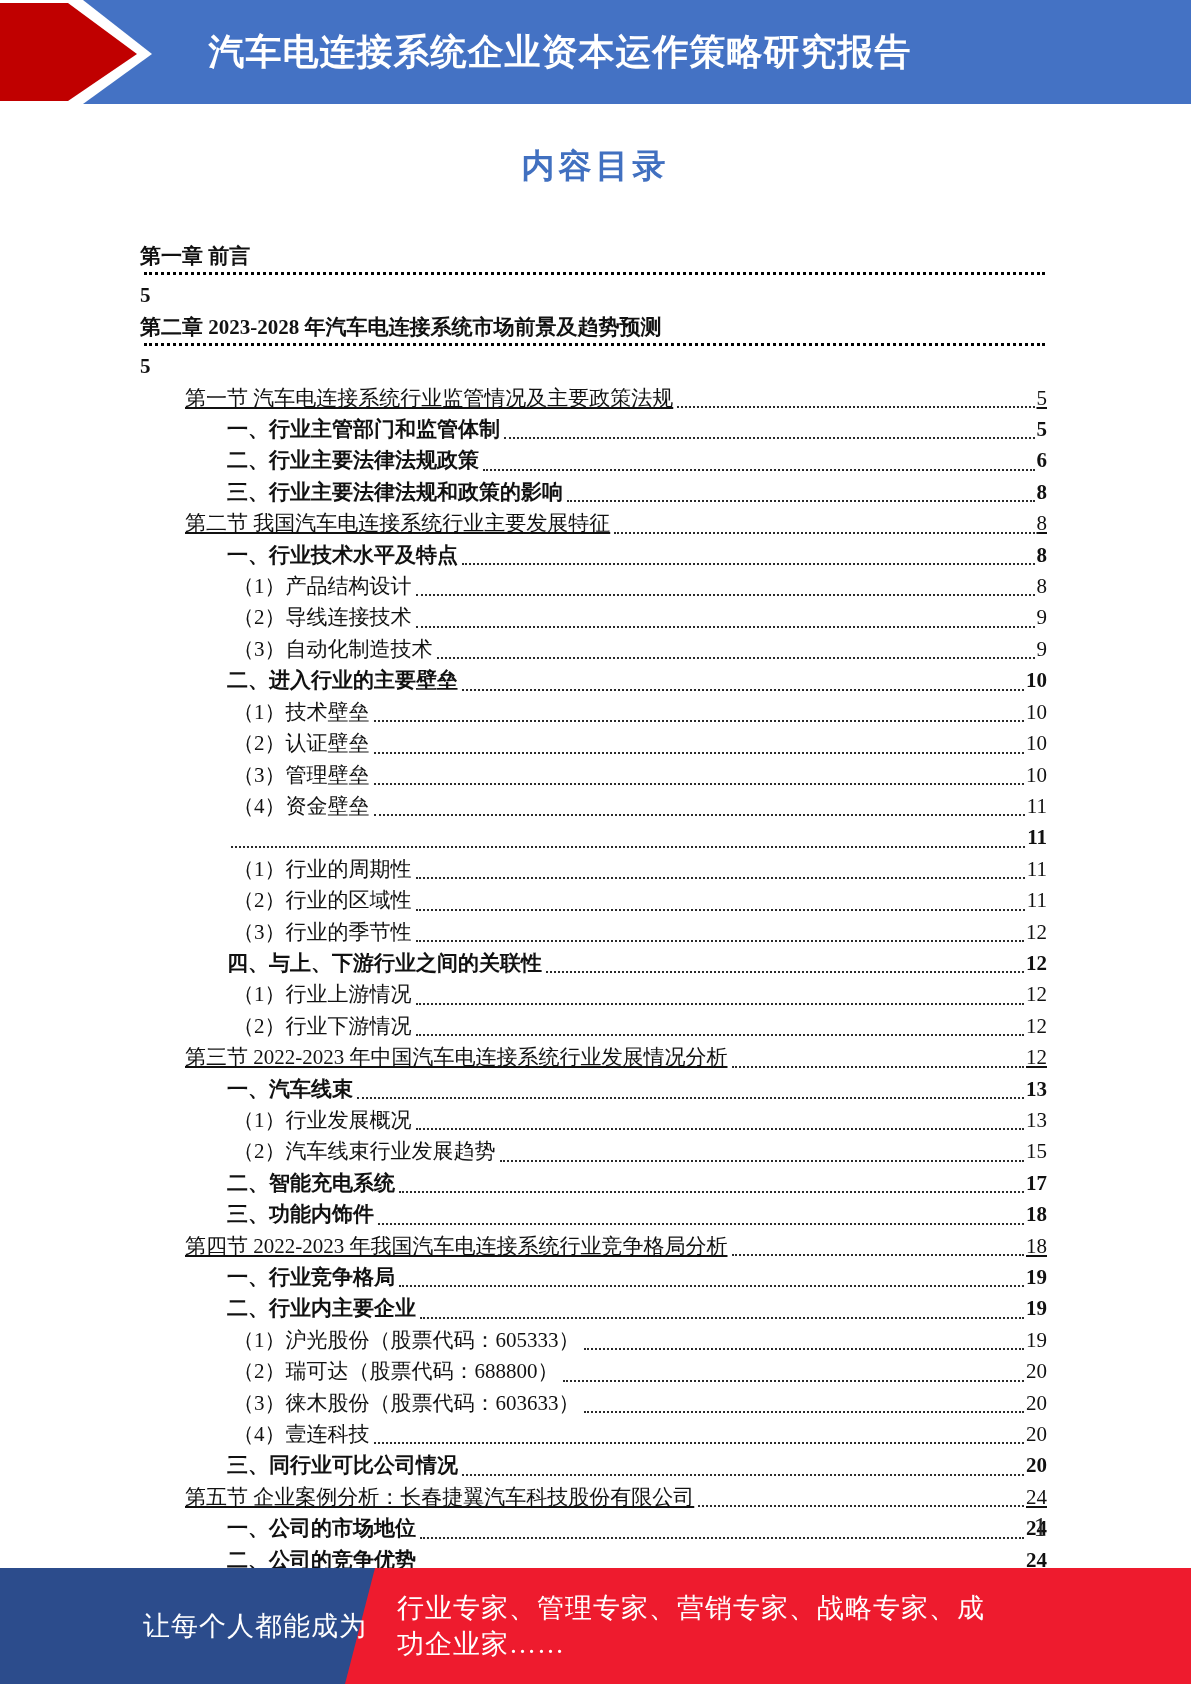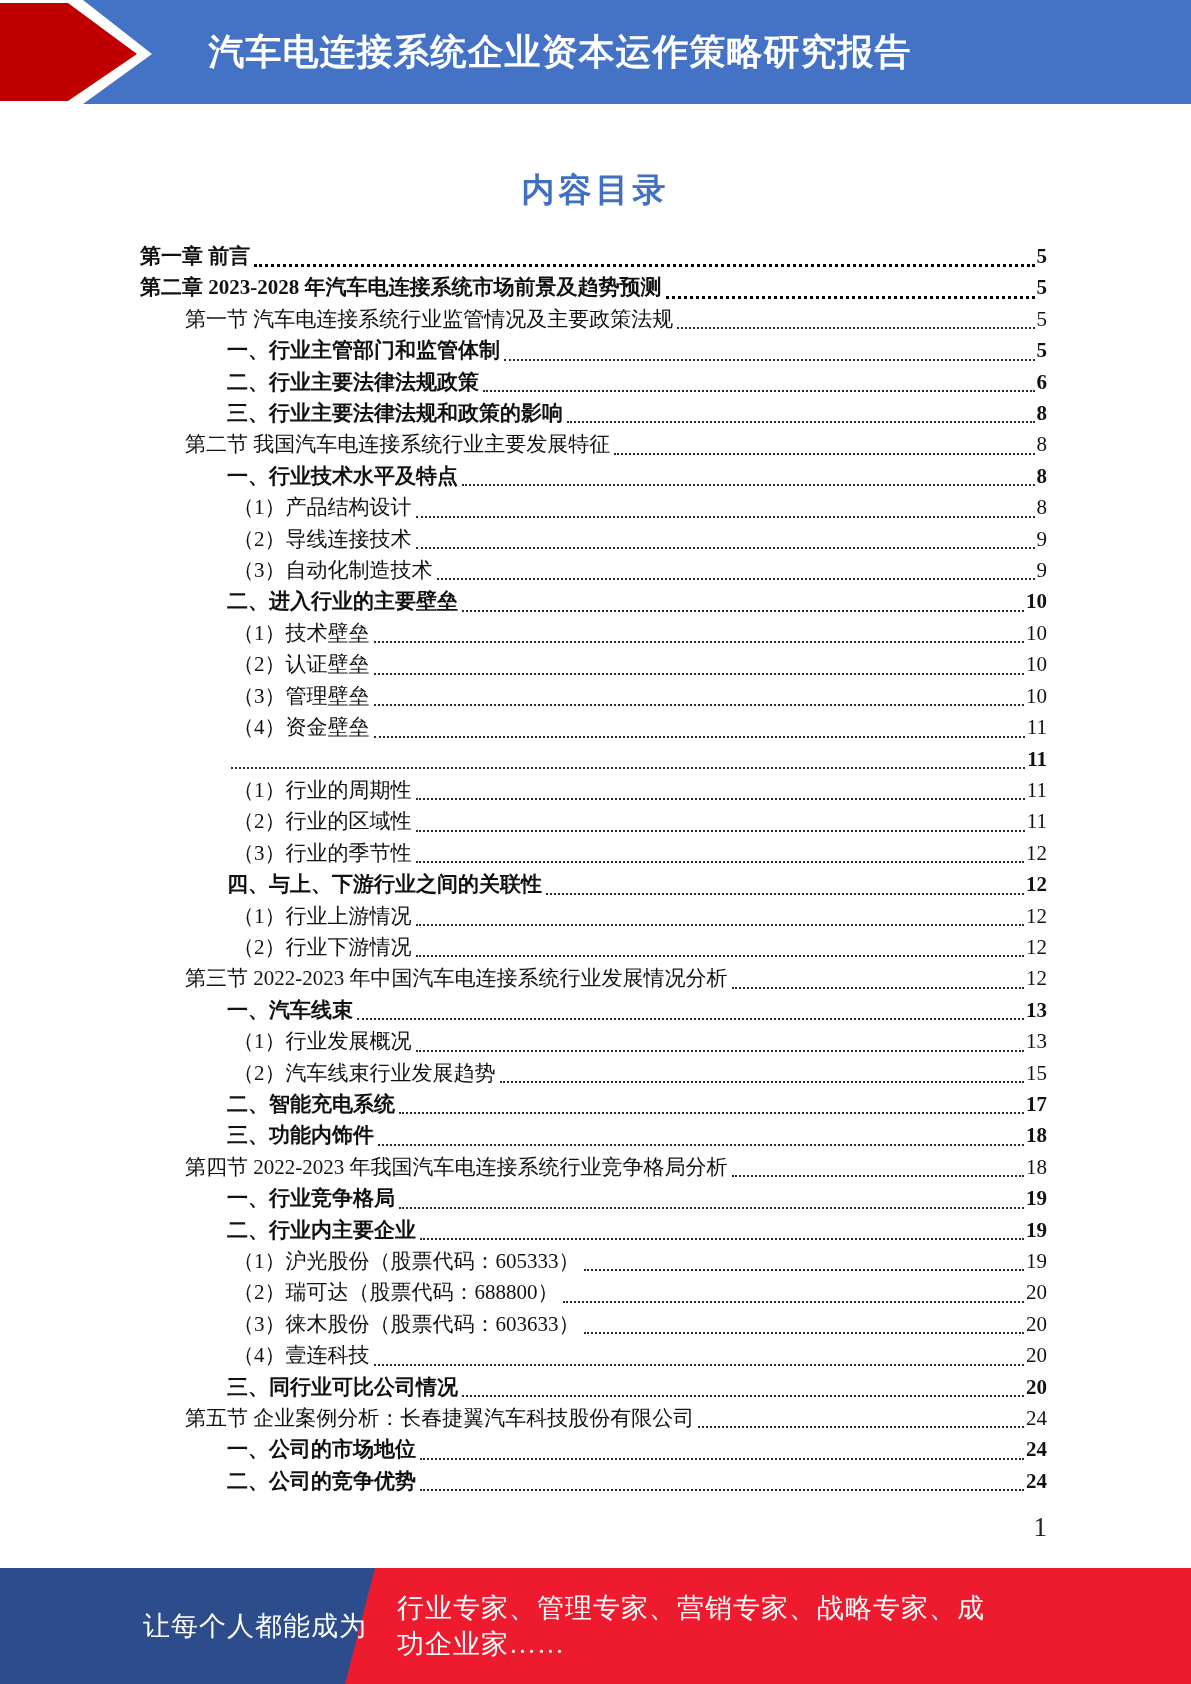--- a/index.html
+++ b/index.html
@@ -18,36 +18,36 @@
     clip-path:polygon(0 3px,68px 3px,137px 54px,68px 101px,0 101px);
   }
   .header-title{
     position:absolute;top:0;left:160px;width:800px;height:104px;
     display:flex;align-items:center;justify-content:center;
     color:#ffffff;font-size:36px;font-weight:bold;letter-spacing:1px;
     font-family:Liberation Serif, serif;
   }
   
   .toc-title{
-    position:absolute;top:168px;left:0;width:1191px;text-align:center;
+    position:absolute;top:144px;left:0;width:1191px;text-align:center;
     color:#4170c0;font-size:33px;letter-spacing:4px;font-weight:600;
   }
   
   .toc-list{
     position:absolute;top:241px;left:140px;right:144px;
     font-size:21px;color:#111111;
   }
   .toc-row{display:flex;line-height:31.4px;}
   .toc-row.bold{font-weight:bold;}
   .toc-label{white-space:nowrap;flex:0 0 auto;}
   .toc-leader{flex:1 1 auto;border-bottom:2px dotted #2a2a2a;margin:0 2px 6px 4px;}
   .toc-row.bold .toc-leader{border-bottom:3px dotted #000000;margin-bottom:5px;}
   .toc-page{flex:0 0 auto;white-space:nowrap;}
-  .lvl-chapter{padding-left:0;}
-  .lvl-section{padding-left:45px;}
+  .lvl-chapter{padding-left:0;flex-direction:column;}
+  .lvl-section{padding-left:45px;text-decoration:underline;}
   .lvl-item{padding-left:87px;font-weight:bold;}
   .lvl-subitem{padding-left:93px;}
   
   .page-num{
     position:absolute;top:1512px;right:144px;font-size:27px;color:#222222;
   }
   
   .footer{position:absolute;left:0;bottom:0;width:995px;height:116px;background:#2c4c8c;}
   .footer-red{
     position:absolute;top:0;left:0;width:1191px;height:116px;background:#ee1b2e;

